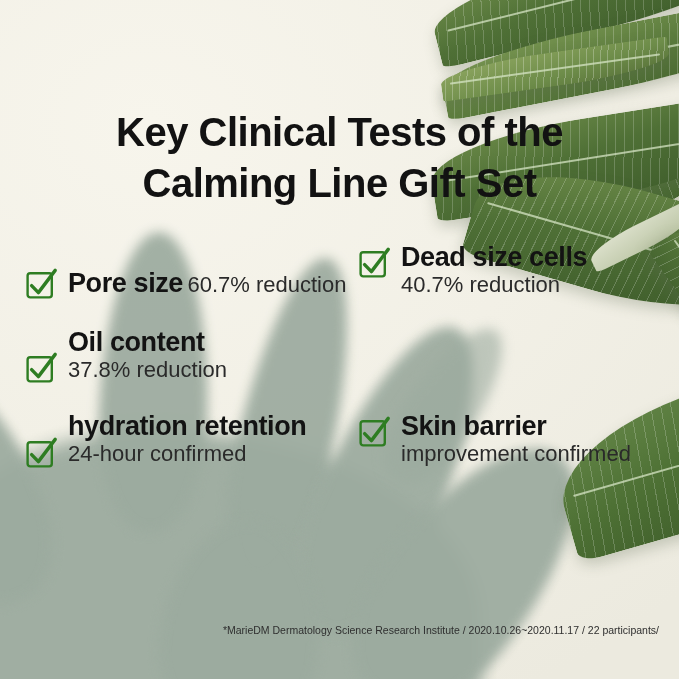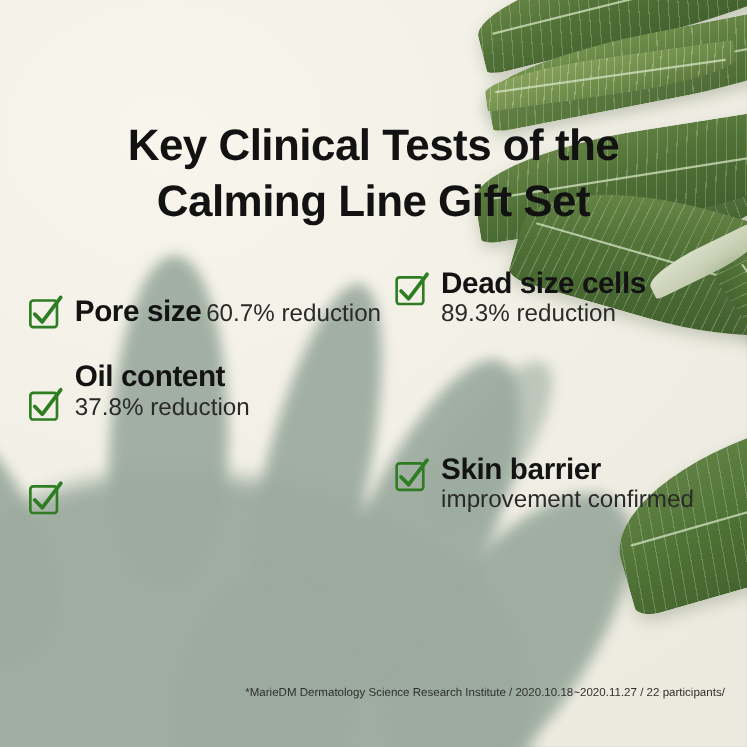--- a/index.html
+++ b/index.html
@@ -291,21 +291,21 @@
         </div>
         <div class="cell right">
           <span class="check">
             <svg width="30" height="30" viewBox="0 0 30 30" aria-hidden="true">
               <rect x="1.6" y="4.2" width="24.2" height="24.2" rx="2.6" fill="none" stroke="#2e7d22" stroke-width="2.4"></rect>
               <path d="M5.6 16.6 L12.4 23.6 L29.2 1.4" fill="none" stroke="#2e7d22" stroke-width="3.4" stroke-linecap="round" stroke-linejoin="round"></path>
             </svg>
           </span>
           <span class="cell-text">
             <span class="item-title">Dead size cells</span>
-            <span class="item-sub">89.3% reduction</span>
+            <span class="item-sub">40.7% reduction</span>
           </span>
         </div>
       </div>
 
       <div class="row">
         <div class="cell left">
           <span class="check">
             <svg width="30" height="30" viewBox="0 0 30 30" aria-hidden="true">
               <rect x="1.6" y="4.2" width="24.2" height="24.2" rx="2.6" fill="none" stroke="#2e7d22" stroke-width="2.4"></rect>
               <path d="M5.6 16.6 L12.4 23.6 L29.2 1.4" fill="none" stroke="#2e7d22" stroke-width="3.4" stroke-linecap="round" stroke-linejoin="round"></path>
@@ -319,35 +319,39 @@
       </div>
 
       <div class="row">
         <div class="cell left">
           <span class="check">
             <svg width="30" height="30" viewBox="0 0 30 30" aria-hidden="true">
               <rect x="1.6" y="4.2" width="24.2" height="24.2" rx="2.6" fill="none" stroke="#2e7d22" stroke-width="2.4"></rect>
               <path d="M5.6 16.6 L12.4 23.6 L29.2 1.4" fill="none" stroke="#2e7d22" stroke-width="3.4" stroke-linecap="round" stroke-linejoin="round"></path>
             </svg>
           </span>
+          <span class="cell-text">
+            <span class="item-title">hydration retention</span>
+            <span class="item-sub">24-hour confirmed</span>
+          </span>
         </div>
         <div class="cell right">
           <span class="check">
             <svg width="30" height="30" viewBox="0 0 30 30" aria-hidden="true">
               <rect x="1.6" y="4.2" width="24.2" height="24.2" rx="2.6" fill="none" stroke="#2e7d22" stroke-width="2.4"></rect>
               <path d="M5.6 16.6 L12.4 23.6 L29.2 1.4" fill="none" stroke="#2e7d22" stroke-width="3.4" stroke-linecap="round" stroke-linejoin="round"></path>
             </svg>
           </span>
           <span class="cell-text">
             <span class="item-title">Skin barrier</span>
             <span class="item-sub">improvement confirmed</span>
           </span>
         </div>
       </div>
 
     </div>
 
     <div class="footnote">
-      <span>*MarieDM Dermatology Science Research Institute / 2020.10.18~2020.11.27 / 22 participants/</span>
+      <span>*MarieDM Dermatology Science Research Institute / 2020.10.26~2020.11.17 / 22 participants/</span>
     </div>
 
   </div>
 </div>
 
 </body></html>

